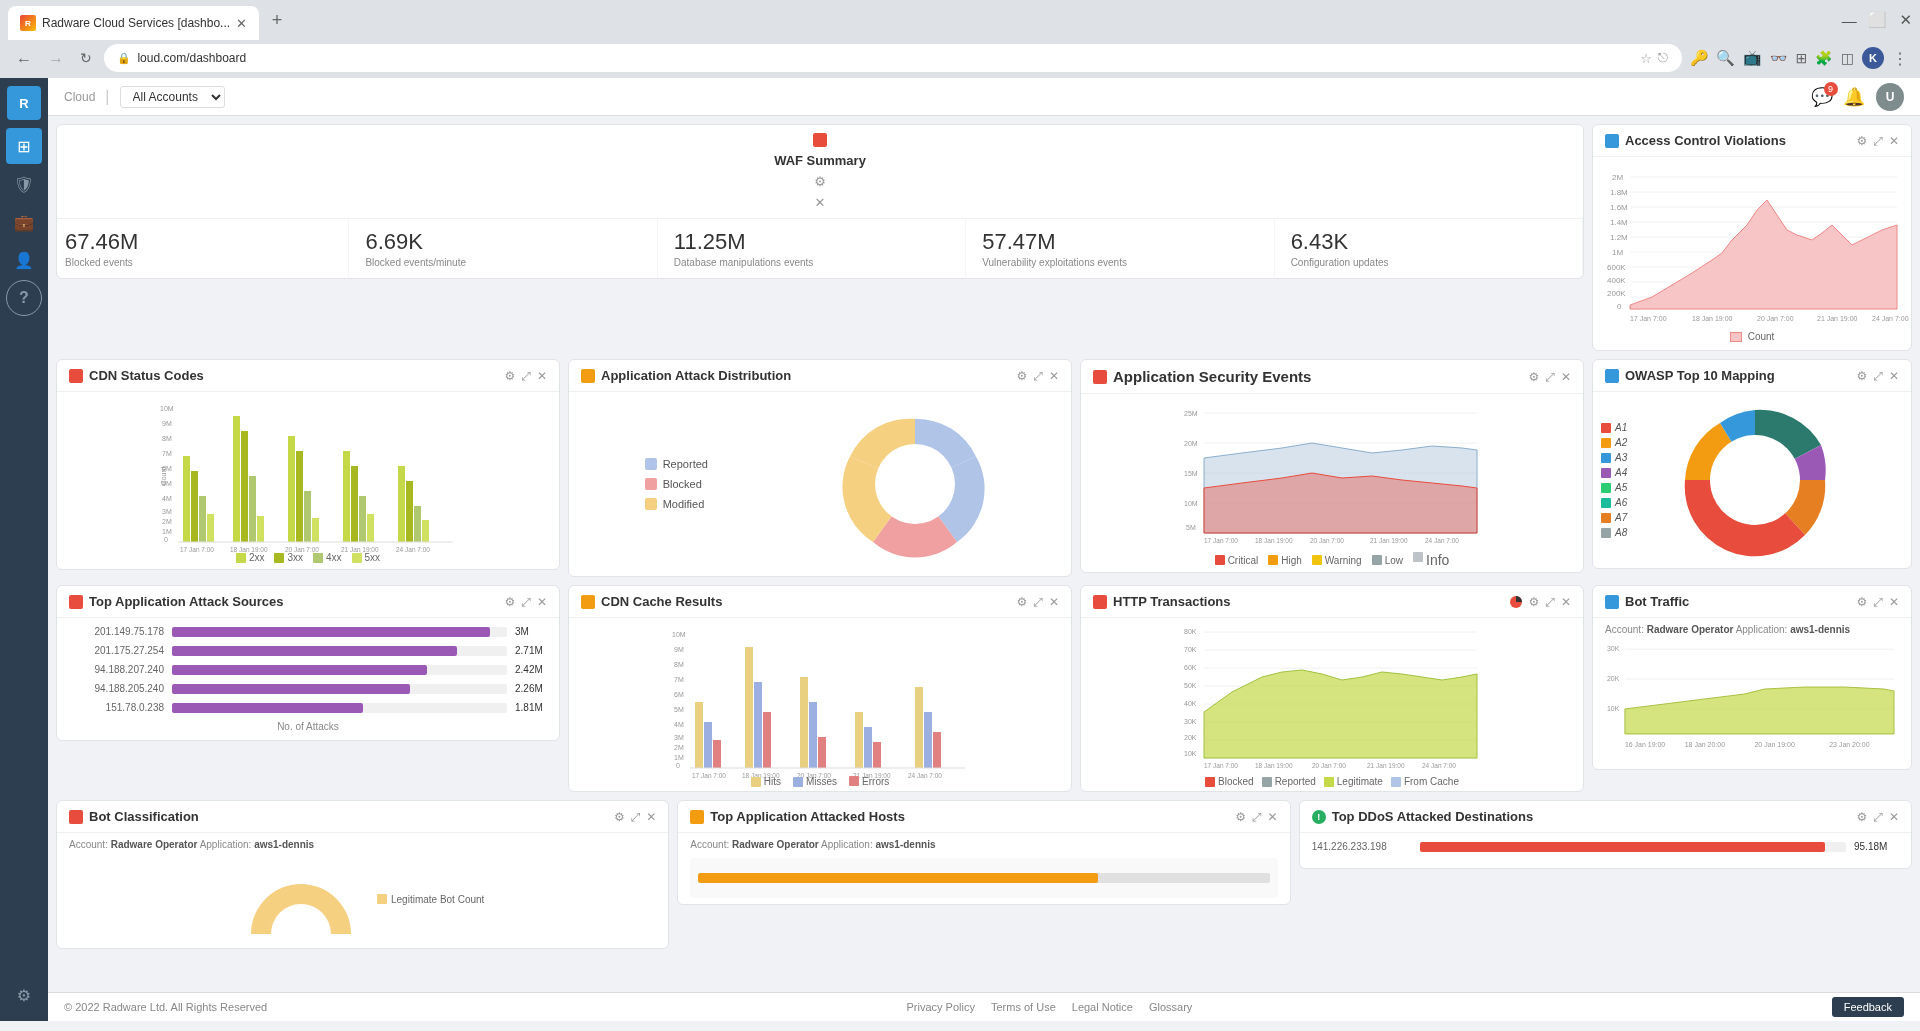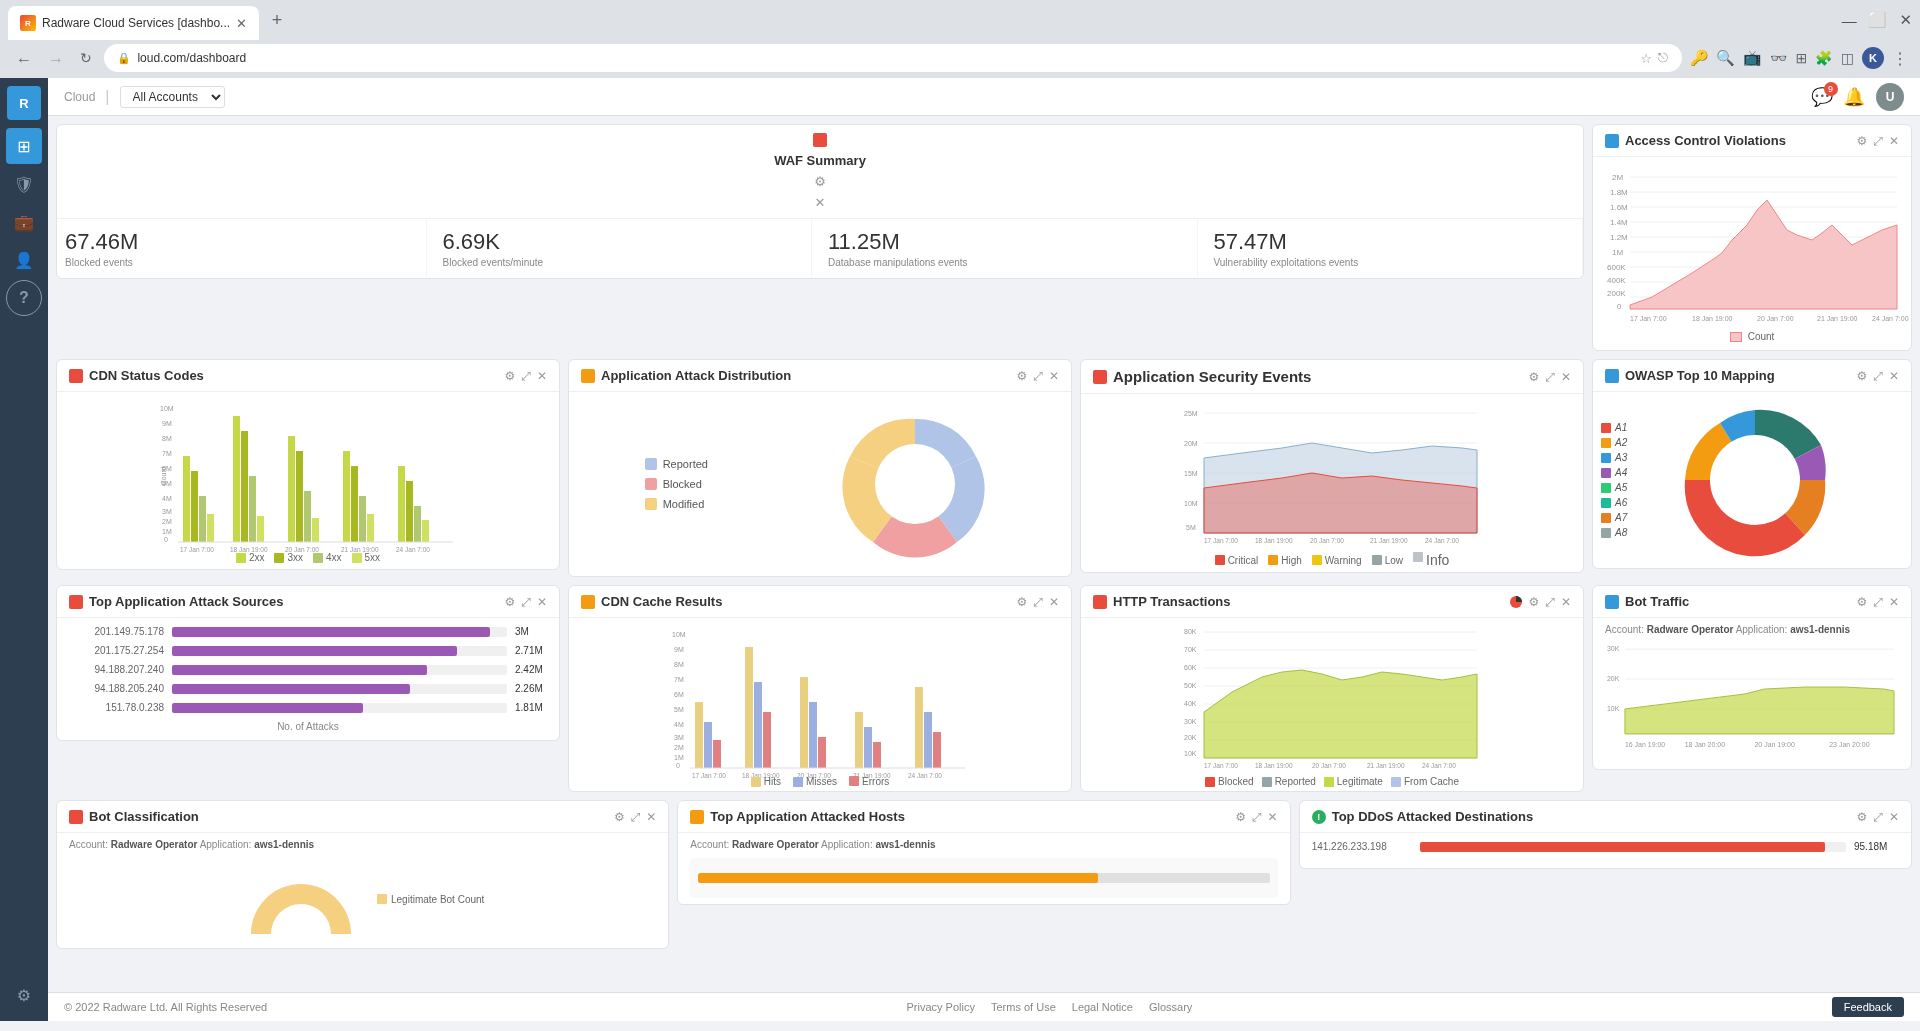--- a/index.html
+++ b/index.html
@@ -105,20 +105,24 @@
               <div style="font-size:10px;color:#888;margin-top:2px;">Blocked events/minute</div>
             </div>
             <div style="flex:1;padding:10px 16px;border-right:1px solid #f5f5f5;">
               <div style="font-size:22px;font-weight:300;color:#333;line-height:1.2;">11.25M</div>
               <div style="font-size:10px;color:#888;margin-top:2px;">Database manipulations events</div>
             </div>
             <div style="flex:1;padding:10px 16px;border-right:1px solid #f5f5f5;">
               <div style="font-size:22px;font-weight:300;color:#333;line-height:1.2;">57.47M</div>
               <div style="font-size:10px;color:#888;margin-top:2px;">Vulnerability exploitations events</div>
             </div>
+            <div style="flex:1;padding:10px 16px;border-right:1px solid #f5f5f5;">
+              <div style="font-size:22px;font-weight:300;color:#333;line-height:1.2;">6.43K</div>
+              <div style="font-size:10px;color:#888;margin-top:2px;">Configuration updates</div>
+            </div>
           </div>
         </div>
 
         <div class="panel" style="background:white;border-radius:6px;border:1px solid #e0e3e8;">
           <div style="display:flex;align-items:center;padding:8px 12px;border-bottom:1px solid #f0f0f0;gap:6px;">
             <div style="width:14px;height:14px;background:#3498db;border-radius:2px;"></div>
             <span style="font-size:13px;font-weight:600;color:#333;flex:1;">Access Control Violations</span>
             <span style="font-size:12px;color:#999;cursor:pointer;">⚙</span>
             <span style="font-size:12px;color:#999;cursor:pointer;">⤢</span>
             <span style="font-size:12px;color:#999;cursor:pointer;">✕</span>

